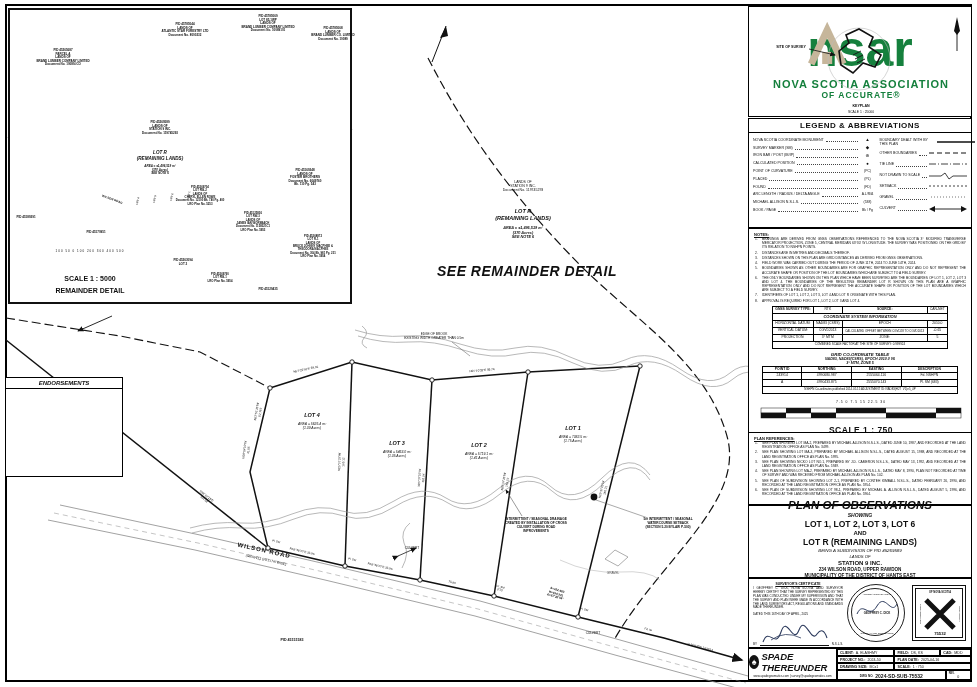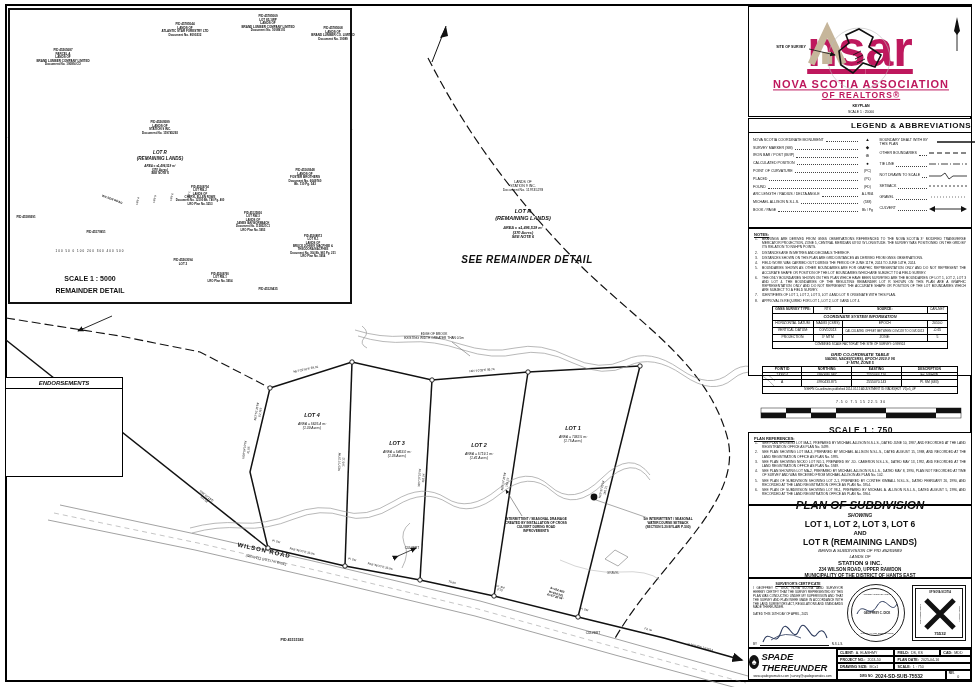--- a/index.html
+++ b/index.html
@@ -10,41 +10,41 @@
        white-space:pre-line; line-height:1.2; color:#101010; }
   .b { font-weight:bold; } .i { font-style:italic; }
   .sheet { position:absolute; left:5px; top:4px; width:967px; height:678px; border:2px solid #000; }
   .inset { position:absolute; left:8px; top:8px; width:344px; height:296px; border:2.5px solid #111; background:#fff; }
   .pbox { position:absolute; left:748px; width:224px; border:1.5px solid #000; background:#fff; z-index:5; }
   .endorse { position:absolute; left:5px; top:377px; width:118px; height:100px; border:1.5px solid #000;
              background:#fff; z-index:3; }
   .endorse .hd { border-bottom:1px solid #000; text-align:center; font-size:6px; font-weight:bold;
                  font-style:italic; padding:2px 0; }
   
-  .leg-title { font-size:8px; font-weight:bold; text-align:right; border-bottom:1.5px solid #000;
+  .leg-title { font-size:8px; font-weight:bold; text-align:center; border-bottom:1.5px solid #000;
                padding:2px 0; letter-spacing:.5px; }
   .leg-cols { display:flex; padding:3px 4px 0 4px; }
   .leg-col { display:flex; flex-direction:column; }
   .leg-row { display:flex; align-items:center; height:7.8px; font-size:3.6px; }
   .leg-row .dots { flex:1; border-bottom:1px dotted #444; margin:0 2px; height:55%; }
   .leg-sym { width:16px; text-align:center; font-size:4.5px; }
   .ls { width:38px; height:6px; position:relative; }
   
   table { border-collapse:collapse; }
   td { border:0.8px solid #000; font-size:3.4px; padding:1px 2px; text-align:center; line-height:1.15;}
   .notes-ol, .refs-ol { list-style:none; counter-reset:n; }
   .notes-ol li, .refs-ol li { counter-increment:n; position:relative; padding-left:8px; margin-bottom:1.2px;
        font-size:3.3px; line-height:1.25; text-align:justify; }
   .notes-ol li:before, .refs-ol li:before { content:counter(n)"."; position:absolute; left:1px; }
   .tb-line { width:100%; text-align:center; }
   .grid4 { display:grid; font-size:3.6px; }
   .cell { border:0.8px solid #000; padding:1px 2px; display:flex; gap:2px; align-items:center; overflow:hidden; white-space:nowrap;}
   .cell .lab { font-weight:bold; }
   .circle-seal { position:absolute; border:1.2px solid #222; border-radius:50%; }
-  .wm { color:#be185d;text-decoration:underline; }
+  .wm { color:#15803d; }
 </style>
 </head>
 <body>
 
 <div class="sheet"></div>
 
 <svg width="977" height="687" viewBox="0 0 977 687">
   <defs>
     <marker id="ah" markerWidth="8" markerHeight="8" refX="6" refY="3" orient="auto">
       <path d="M0,0 L7,3 L0,6 Z" fill="#111"></path>
@@ -237,21 +237,21 @@
 </div>
 
 <div class="L" style="left:523px;top:186px;font-size:3.5px">LANDS OF
 STATION 9 INC.
 Document No. 119745293</div>
 <div class="L b i" style="left:523px;top:215px;font-size:5.5px">LOT R
 (REMAINING LANDS)</div>
 <div class="L b i" style="left:523px;top:233px;font-size:3.8px">AREA = ±1,496,519 m²
 (370 Acres)
 SEE NOTE 6</div>
-<div class="L b i" style="left:527px;top:260px;font-size:10px;letter-spacing:.5px">SEE REMAINDER DETAIL</div>
+<div class="L b i" style="left:527px;top:271px;font-size:14px;letter-spacing:.5px">SEE REMAINDER DETAIL</div>
 
 <div class="L b i" style="left:312px;top:415px;font-size:5.5px">LOT 4</div>
 <div class="L i" style="left:312px;top:426px;font-size:3.4px">AREA = 5625.4 m²
 (1.39 Acres)</div>
 <div class="L b i" style="left:397px;top:443px;font-size:5.5px">LOT 3</div>
 <div class="L i" style="left:397px;top:454px;font-size:3.4px">AREA = 5463.0 m²
 (1.35 Acres)</div>
 <div class="L b i" style="left:479px;top:445px;font-size:5.5px">LOT 2</div>
 <div class="L i" style="left:479px;top:456px;font-size:3.4px">AREA = 5719.1 m²
 (1.41 Acres)</div>
@@ -311,21 +311,21 @@
   <div style="position:absolute;left:0;top:0;width:100%;height:100%;overflow:hidden">
     <div style="position:absolute;left:50%;top:42px;transform:translate(-50%,-50%);display:flex;align-items:center">
       <span class="wm b" style="font-size:50px;line-height:1">ns</span>
       <svg width="40" height="44">
         <path d="M4,40 L20,6 L36,40" stroke="#c6b69b" stroke-width="7" fill="none"></path>
         <rect x="15" y="28" width="10" height="12" fill="#c6b69b"></rect>
       </svg>
       <span class="wm b" style="font-size:50px;line-height:1">ar</span>
     </div>
     <div class="L wm b" style="left:112px;top:78px;font-size:11px;letter-spacing:1px;width:220px">NOVA SCOTIA ASSOCIATION</div>
-    <div class="L wm b" style="left:112px;top:88px;font-size:8.5px;letter-spacing:1px">OF REALTORS®</div>
+    <div class="L wm b" style="left:112px;top:88px;font-size:8.5px;letter-spacing:1px">OF ACCURATE®</div>
     <svg width="224" height="111" style="left:0;top:0">
       <circle cx="110" cy="52" r="31" stroke="#bbb" fill="none" stroke-width="0.6"></circle>
       <path d="M90,44 L100,36 L97,28 L110,22 L124,30 L120,40 L132,48 L126,60 L114,56 L104,66 L92,58 Z" stroke="#111" stroke-width="1.6" fill="none"></path>
       <path d="M104,48 L112,44 M106,52 L114,48 M108,56 L116,52" stroke="#111" stroke-width="0.9"></path>
       <path d="M60,42 L86,48" stroke="#111" stroke-width="0.8" marker-end="url(#ah)"></path>
       <path d="M208,14 L208,44" stroke="#111" stroke-width="0.9"></path>
       <path d="M208,10 L211,24 L208,28 L205,24 Z" fill="#111"></path>
     </svg>
     <div class="L b" style="left:42px;top:40px;font-size:3.6px">SITE OF SURVEY</div>
     <div class="L b" style="left:112px;top:99px;font-size:3.6px">KEYPLAN</div>
@@ -450,21 +450,21 @@
             <svg width="38" height="8">
               <path d="M4,4 L34,4" stroke="#111" stroke-width="0.9"></path>
               <path d="M0,4 L6,1 L6,7 Z M38,4 L32,1 L32,7 Z" fill="#111"></path>
             </svg>
           </span>
         </div>
     </div>
   </div>
 </div>
 
-<div class="pbox" style="top:228px;height:148px">
+<div class="pbox" style="top:228px;height:231px">
   <div style="padding:3px 5px 0 5px">
     <div style="font-size:4px;font-weight:bold;text-decoration:underline">NOTES:</div>
     <ol class="notes-ol">
       <li>BEARINGS ARE DERIVED FROM GNSS OBSERVATIONS REFERENCED TO THE NOVA SCOTIA 3° MODIFIED TRANSVERSE MERCATOR PROJECTION, ZONE 5, CENTRAL MERIDIAN 63°30' W LONGITUDE. THE SURVEY WAS POSITIONED ON THE GRID BY ITS RELATION TO NSHPN POINTS.</li>
         <li>DISTANCES ARE IN METRES AND DECIMALS THEREOF.</li>
       <li>DISTANCES SHOWN ON THIS PLAN ARE GRID DISTANCES AS DERIVED FROM GNSS OBSERVATIONS.</li>
         <li>FIELD WORK WAS CARRIED OUT DURING THE PERIOD OF JUNE 11TH, 2024 TO JUNE 14TH, 2024.</li>
       <li>BOUNDARIES SHOWN AS OTHER BOUNDARIES ARE FOR GRAPHIC REPRESENTATION ONLY AND DO NOT REPRESENT THE ACCURATE SHAPE OR POSITION OF THE LOT BOUNDARIES WHICH ARE SUBJECT TO A FIELD SURVEY.</li>
         <li>THE ONLY BOUNDARIES SHOWN ON THIS PLAN WHICH HAVE BEEN SURVEYED ARE THE BOUNDARIES OF LOT 1, LOT 2, LOT 3 AND LOT 4. THE BOUNDARIES OF THE RESULTING REMAINDER LOT R SHOWN ON THIS PLAN ARE A GRAPHIC REPRESENTATION ONLY AND DO NOT REPRESENT THE ACCURATE SHAPE OR POSITION OF THE LOT BOUNDARIES WHICH ARE SUBJECT TO A FIELD SURVEY.</li>
       <li>IDENTIFIERS OF LOT 1, LOT 2, LOT 3, LOT 4 AND LOT R ORIGINATE WITH THIS PLAN.</li>
@@ -559,21 +559,21 @@
         <li>SEE PLAN SHOWING LOT MA-3, PREPARED BY MICHAEL ALLISON N.S.L.S., DATED AUGUST 15, 1988, AND RECORDED AT THE LAND REGISTRATION OFFICE AS PLAN No. 5995.</li>
       <li>SEE PLAN SHOWING NICKO LOT NO.1, PREPARED BY J.D. CAMERON N.S.L.S., DATED MAY 13, 1992, AND RECORDED AT THE LAND REGISTRATION OFFICE AS PLAN No. 5949.</li>
         <li>SEE PLAN SHOWING LOT MA-2, PREPARED BY MICHAEL ALLISON N.S.L.S., DATED MAY 8, 1990, PLAN NOT RECORDED AT TIME OF SURVEY AND WAS RECEIVED FROM MICHAEL ALLISON AS PLAN No. 102.</li>
       <li>SEE PLAN OF SUBDIVISION SHOWING LOT 2-1, PREPARED BY CONTEH KIMBALL N.S.L.S., DATED FEBRUARY 26, 1990, AND RECORDED AT THE LAND REGISTRATION OFFICE AS PLAN No. 5954.</li>
         <li>SEE PLAN OF SUBDIVISION SHOWING LOT 98-1, PREPARED BY MICHAEL A. ALLISON N.S.L.S., DATED AUGUST 5, 1996, AND RECORDED AT THE LAND REGISTRATION OFFICE AS PLAN No. 5964.</li>
     </ol>
   </div>
 </div>
 
 <div class="pbox" style="top:505px;height:73px;display:flex;flex-direction:column;justify-content:center;align-items:center;gap:1px">
-  <div class="tb-line b i" style="font-size:11.5px">PLAN OF SUBDIVISION</div>
+  <div class="tb-line b i" style="font-size:11.5px">PLAN OF OBSERVATIONS</div>
   <div class="tb-line b i" style="font-size:5px">SHOWING</div>
   <div class="tb-line b" style="font-size:8.5px">LOT 1, LOT 2, LOT 3, LOT 6</div>
   <div class="tb-line b" style="font-size:6px">AND</div>
   <div class="tb-line b" style="font-size:8.5px">LOT R (REMAINING LANDS)</div>
   <div class="tb-line i" style="font-size:4.4px">BEING A SUBDIVISION OF PID 45269589</div>
   <div class="tb-line i" style="font-size:4.2px">LANDS OF</div>
   <div class="tb-line b" style="font-size:6px">STATION 9 INC.</div>
   <div class="tb-line b" style="font-size:4.6px">234 WILSON ROAD, UPPER RAWDON</div>
   <div class="tb-line b" style="font-size:4.6px">MUNICIPALITY OF THE DISTRICT OF HANTS EAST</div>
   <div class="tb-line b" style="font-size:4.6px">HANTS COUNTY, NOVA SCOTIA</div>

